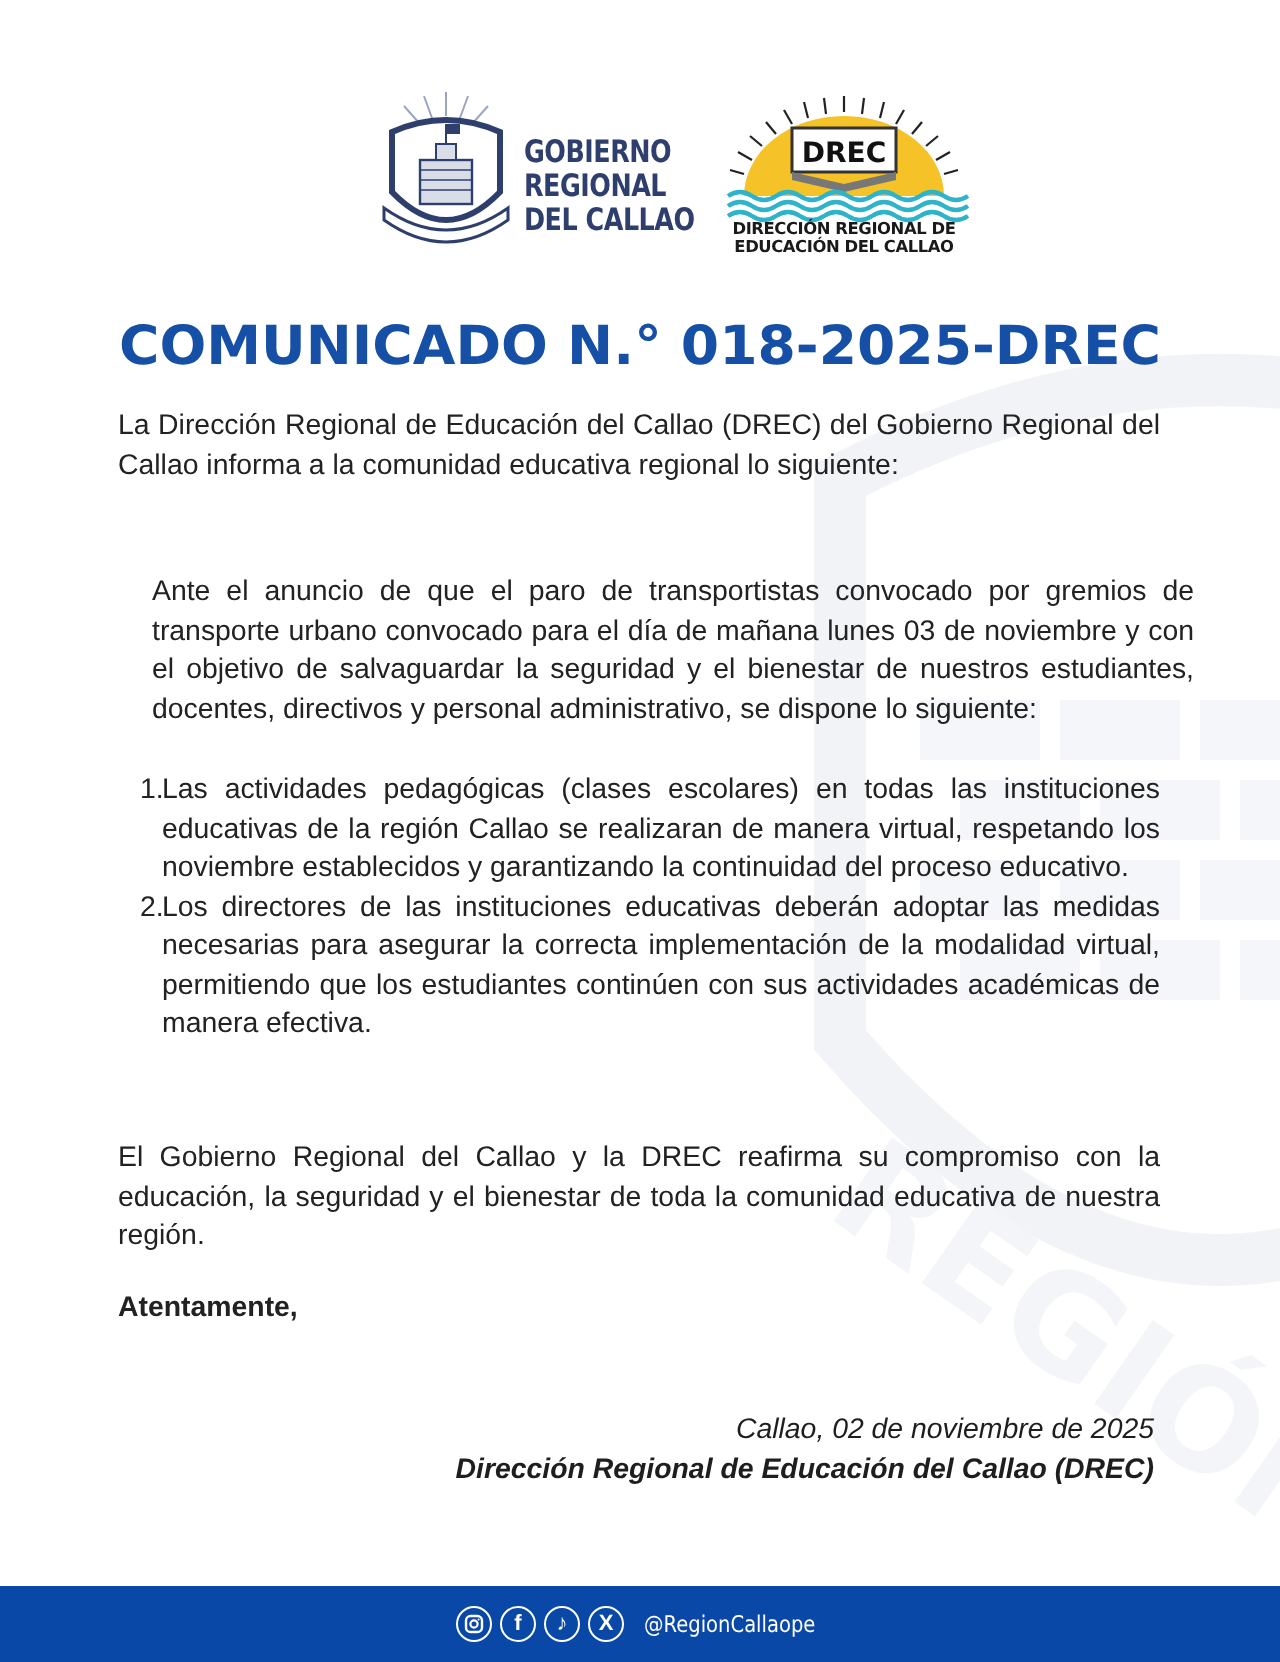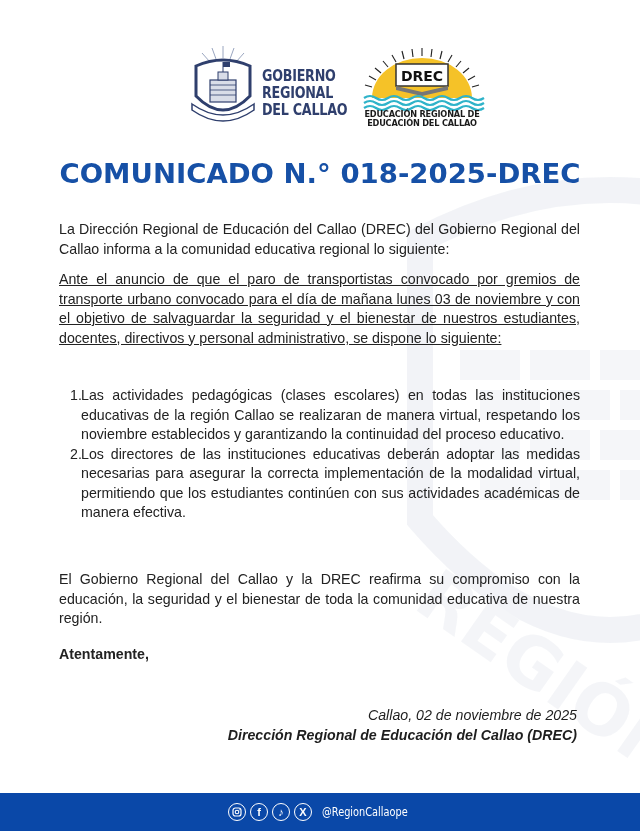--- a/index.html
+++ b/index.html
@@ -33,21 +33,21 @@
     position:absolute; top:158px; left:0; width:640px; text-align:center;
     font-family:"DejaVu Sans", sans-serif; font-weight:bold;
     color:#1650a6; font-size:27px; letter-spacing:0px;
     transform:scaleX(1.02);
   }
   .body-text {
     position:absolute; left:59px; width:521px;
     font-size:14.2px; line-height:19.5px; text-align:justify; color:#222;
     text-align-last:left;
   }
-  .p1 { top:220px; }
+  .p1 { top:204px; }
   .p2 { top:270px; }
   .list { top:386px; margin:0; padding:0; list-style:none; }
   .list li { position:relative; padding-left:22px; }
   .list .num { position:absolute; left:11px; top:0; }
   .p3 { top:570px; }
   .p4 { top:645px; }
   .signature {
     position:absolute; right:63px; top:705px; text-align:right;
     font-size:14.2px; line-height:20px; font-style:italic; color:#1e1e1e;
   }
@@ -145,29 +145,29 @@
     <rect x="42" y="22" width="52" height="22" fill="#ffffff" stroke="#333" stroke-width="1.5"></rect>
     <text x="68" y="39" text-anchor="middle" font-family="DejaVu Sans, sans-serif" font-weight="bold" font-size="14" fill="#111">DREC</text>
     <path d="M42 44 L68 50 L94 44 L94 48 L68 54 L42 48 Z" fill="#777"></path>
     <g fill="none" stroke="#2fb3c9" stroke-width="2.2">
       <path d="M10 56 q6 -4 12 0 t12 0 t12 0 t12 0 t12 0 t12 0 t12 0 t12 0 t12 0 t12 0"></path>
       <path d="M10 61 q6 -4 12 0 t12 0 t12 0 t12 0 t12 0 t12 0 t12 0 t12 0 t12 0 t12 0"></path>
       <path d="M10 66 q6 -4 12 0 t12 0 t12 0 t12 0 t12 0 t12 0 t12 0 t12 0 t12 0 t12 0"></path>
     </g>
   </svg>
   <div class="drec-caption">
-    <div>EDUCACIÓN REGIONAL DE</div>
+    <div>DIRECCIÓN REGIONAL DE</div>
     <div>EDUCACIÓN DEL CALLAO</div>
   </div>
 </div>
 
 <div class="title">COMUNICADO N.° 018-2025-DREC</div>
 
 <p class="body-text p1" style="margin:0;">La Dirección Regional de Educación del Callao (DREC) del Gobierno Regional del Callao informa a la comunidad educativa regional lo siguiente:</p>
-<p class="body-text p2" style="margin:0;text-decoration:underline;">Ante el anuncio de que el paro de transportistas convocado por gremios de transporte urbano convocado para el día de mañana lunes 03 de noviembre y con el objetivo de salvaguardar la seguridad y el bienestar de nuestros estudiantes, docentes, directivos y personal administrativo, se dispone lo siguiente:</p>
+<p class="body-text p2" style="margin:17px;">Ante el anuncio de que el paro de transportistas convocado por gremios de transporte urbano convocado para el día de mañana lunes 03 de noviembre y con el objetivo de salvaguardar la seguridad y el bienestar de nuestros estudiantes, docentes, directivos y personal administrativo, se dispone lo siguiente:</p>
 
 <ol class="body-text list">
   <li>
     <span class="num">1.</span>
     <span>Las actividades pedagógicas (clases escolares) en todas las instituciones educativas de la región Callao se realizaran de manera virtual, respetando los noviembre establecidos y garantizando la continuidad del proceso educativo.</span>
   </li>
   <li>
     <span class="num">2.</span>
     <span>Los directores de las instituciones educativas deberán adoptar las medidas necesarias para asegurar la correcta implementación de la modalidad virtual, permitiendo que los estudiantes continúen con sus actividades académicas de manera efectiva.</span>
   </li>

